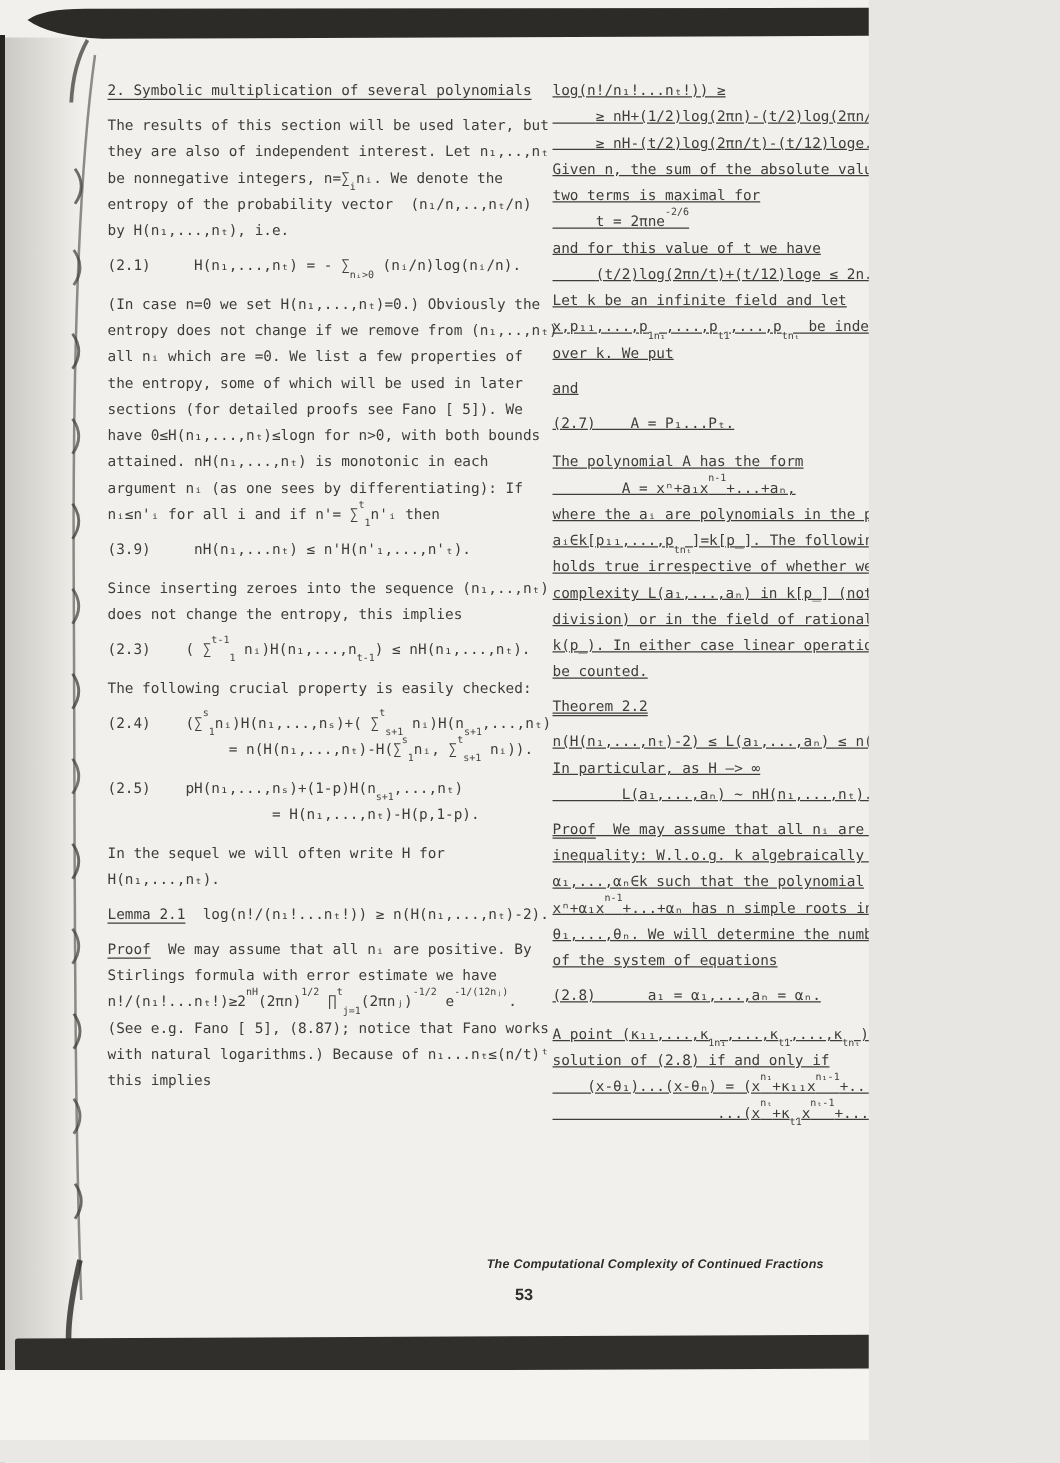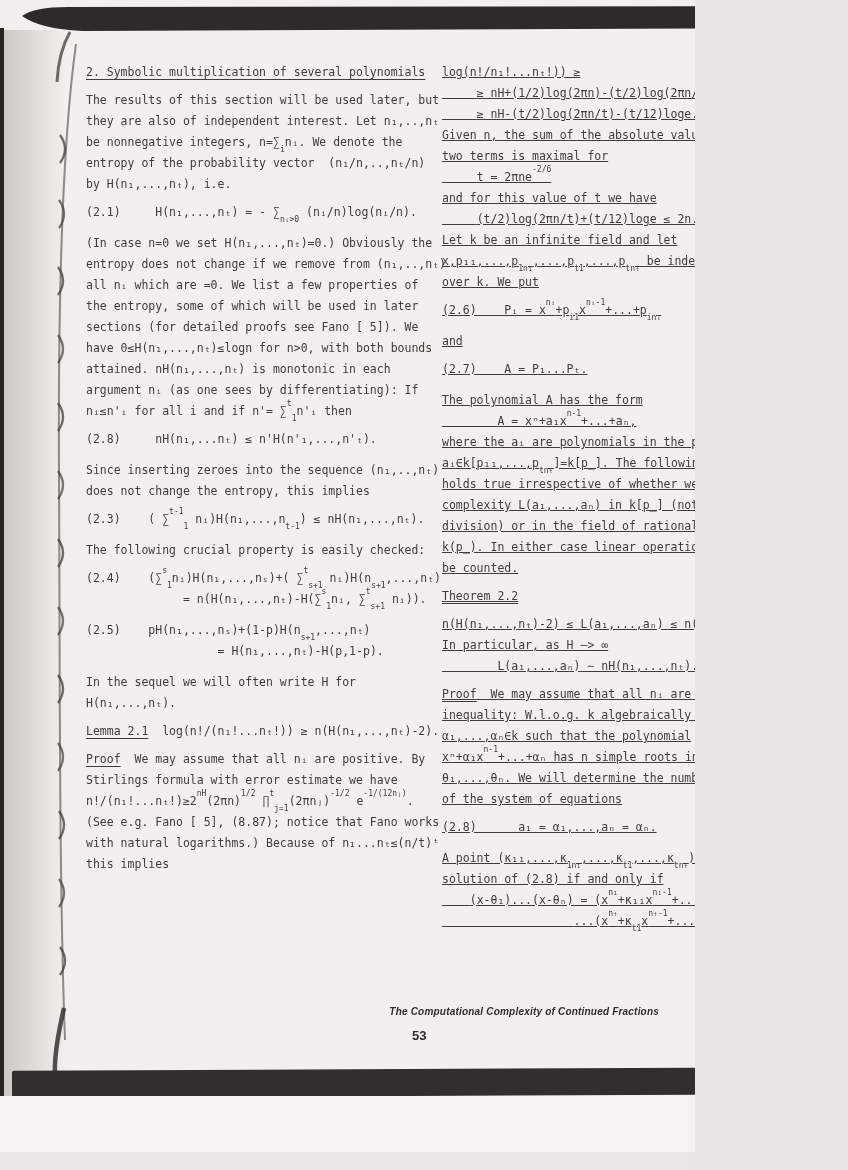--- a/index.html
+++ b/index.html
@@ -84,21 +84,21 @@
     <p class="eq">(2.1)     H(n₁,...,nₜ) = - ∑<sub>nᵢ&gt;0</sub> (nᵢ/n)log(nᵢ/n).</p>
     <p class="para">(In case n=0 we set H(n₁,...,nₜ)=0.) Obviously the
 entropy does not change if we remove from (n₁,..,nₜ)
 all nᵢ which are =0. We list a few properties of
 the entropy, some of which will be used in later
 sections (for detailed proofs see Fano [ 5]). We
 have 0≤H(n₁,...,nₜ)≤logn for n&gt;0, with both bounds
 attained. nH(n₁,...,nₜ) is monotonic in each
 argument nᵢ (as one sees by differentiating): If
 nᵢ≤n'ᵢ for all i and if n'= ∑<sup>t</sup><sub>1</sub>n'ᵢ then</p>
-    <p class="eq">(2.8)     nH(n₁,...nₜ) ≤ n'H(n'₁,...,n'ₜ).</p>
+    <p class="eq">(3.9)     nH(n₁,...nₜ) ≤ n'H(n'₁,...,n'ₜ).</p>
     <p class="para">Since inserting zeroes into the sequence (n₁,..,nₜ)
 does not change the entropy, this implies</p>
     <p class="eq">(2.3)    ( ∑<sup>t-1</sup><sub>1</sub> nᵢ)H(n₁,...,n<sub>t-1</sub>) ≤ nH(n₁,...,nₜ).</p>
     <p class="para">The following crucial property is easily checked:</p>
     <p class="eq">(2.4)    (∑<sup>s</sup><sub>1</sub>nᵢ)H(n₁,...,nₛ)+( ∑<sup>t</sup><sub>s+1</sub> nᵢ)H(n<sub>s+1</sub>,...,nₜ)
               = n(H(n₁,...,nₜ)-H(∑<sup>s</sup><sub>1</sub>nᵢ, ∑<sup>t</sup><sub>s+1</sub> nᵢ)).</p>
     <p class="eq">(2.5)    pH(n₁,...,nₛ)+(1-p)H(n<sub>s+1</sub>,...,nₜ)
                    = H(n₁,...,nₜ)-H(p,1-p).</p>
     <p class="para">In the sequel we will often write H for
 H(n₁,...,nₜ).</p>
@@ -116,21 +116,20 @@
      ≥ nH+(1/2)log(2πn)-(t/2)log(2πn/t)-(t/12)loge
      ≥ nH-(t/2)log(2πn/t)-(t/12)loge.
 Given n, the sum of the absolute values of the last
 two terms is maximal for
      t = 2πne<sup>-2/6</sup>
 and for this value of t we have
      (t/2)log(2πn/t)+(t/12)loge ≤ 2n.
 Let k be an infinite field and let
 x,p₁₁,...,p<sub>1n₁</sub>,...,p<sub>t1</sub>,...,p<sub>tnₜ</sub> be indeterminates
 over k. We put</p>
-    <p class="eq">(2.6)    Pᵢ = x<sup>nᵢ</sup>+p<sub>i1</sub>x<sup>nᵢ-1</sup>+...+p<sub>inᵢ</sub></p>
     <p class="para">and</p>
     <p class="eq">(2.7)    A = P₁...Pₜ.</p>
     <p class="para">The polynomial A has the form
         A = xⁿ+a₁x<sup>n-1</sup>+...+aₙ,
 where the aᵢ are polynomials in the p<sub>js</sub>, i.e.
 aᵢ∈k[p₁₁,...,p<sub>tnₜ</sub>]=k[p̲]. The following theorem
 holds true irrespective of whether we interpret the
 complexity L(a₁,...,aₙ) in k[p̲] (not allowing
 division) or in the field of rational functions
 k(p̲). In either case linear operations are not to

